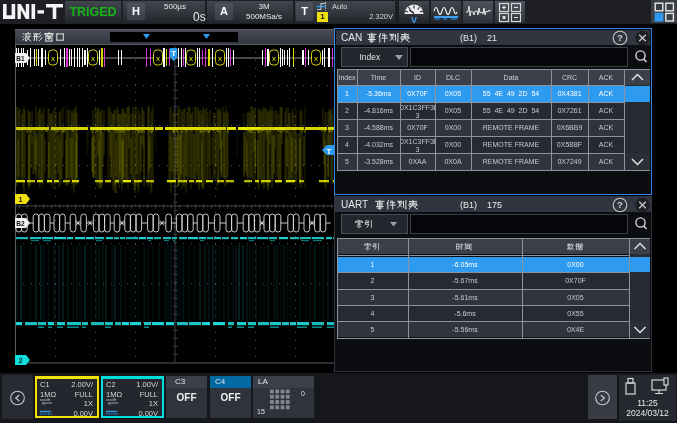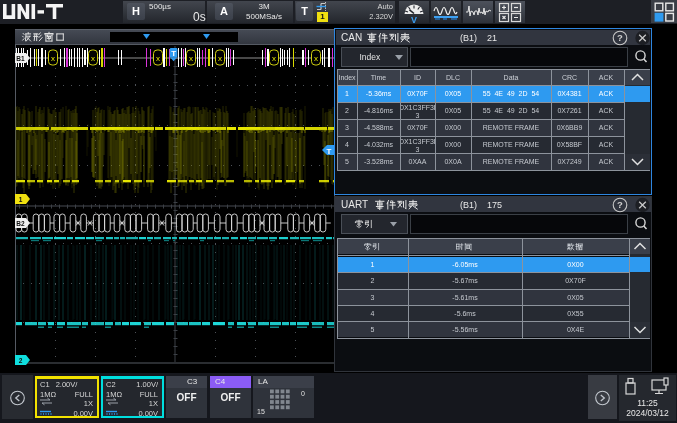--- a/index.html
+++ b/index.html
@@ -10,37 +10,38 @@
 <div style="position:absolute;left:0;top:0;width:677px;height:24px;background:#1d1f25;"></div>
     <svg style="position:absolute;left:0;top:0" width="68" height="24" viewBox="0 0 68 24">
       <g fill="#f4f4f4">
         <path d="M3 4h3.6v11.2h5V4h3.6v15H3z"></path>
         <path d="M17.5 19V4h3.4l4.9 9V4h3.4v15h-3.4l-4.9-9v9z"></path>
         <rect x="31.5" y="4" width="3.6" height="15"></rect>
         <rect x="37.5" y="10.2" width="6.5" height="3.4"></rect>
         <path d="M46 4h17v3.6h-6.7V19h-3.6V7.6H46z"></path>
       </g>
     </svg>
+    <div style="position:absolute;left:65px;top:1px;width:56px;height:22px;background:linear-gradient(#42464e,#23262c);color:#16b416;font-weight:bold;font-size:12.5px;letter-spacing:-0.3px;text-align:center;line-height:22px;letter-spacing:0;">TRIGED</div>
     <div style="position:absolute;left:123px;top:1px;width:82px;height:22px;background:linear-gradient(#42464e,#23262c);"></div>
     <div style="position:absolute;left:127px;top:3px;width:18px;height:17px;background:linear-gradient(#4d525c,#3b404a);color:#fff;font-size:11px;font-weight:bold;text-align:center;line-height:17px;border-radius:2px;">H</div>
-    <div style="position:absolute;left:149px;top:2px;width:52px;height:10px;font-size:8px;color:#e8e8e8;line-height:10px;">500µs</div>
+    <div style="position:absolute;left:149px;top:2px;width:52px;height:10px;font-size:8px;color:#e8e8e8;line-height:10px;text-align:center;">500µs</div>
     <div style="position:absolute;left:149px;top:12px;width:52px;height:10px;font-size:12px;color:#e8e8e8;line-height:10px;margin-left:44px;">0s</div>
     <div style="position:absolute;left:207px;top:1px;width:86px;height:22px;background:linear-gradient(#42464e,#23262c);"></div>
     <div style="position:absolute;left:215px;top:3px;width:18px;height:17px;background:linear-gradient(#4d525c,#3b404a);color:#fff;font-size:11px;font-weight:bold;text-align:center;line-height:17px;border-radius:2px;">A</div>
     <div style="position:absolute;left:237px;top:2px;width:54px;height:10px;font-size:8px;color:#e8e8e8;text-align:center;line-height:10px;">3M</div>
     <div style="position:absolute;left:237px;top:12px;width:54px;height:10px;font-size:8px;color:#e8e8e8;text-align:center;line-height:10px;">500MSa/s</div>
     <div style="position:absolute;left:295px;top:1px;width:100px;height:22px;background:linear-gradient(#42464e,#23262c);"></div>
     <div style="position:absolute;left:296px;top:2px;width:17px;height:19px;background:linear-gradient(#4d525c,#3b404a);color:#fff;font-size:11px;font-weight:bold;text-align:center;line-height:19px;border-radius:2px;">T</div>
     <svg style="position:absolute;left:316px;top:1px" width="13" height="11" viewBox="0 0 13 11">
       <path d="M1 8.5h4M5 8.5V2.5M5 2.5h4" stroke="#c8c8c8" stroke-width="1.2" fill="none"></path>
       <path d="M9.5 1v9" stroke="#c8c8c8" stroke-width="1" stroke-dasharray="1.5 1.2"></path>
       <path d="M0.5 5.5h9.5" stroke="#2f9bf0" stroke-width="1.4"></path>
     </svg>
     <div style="position:absolute;left:317px;top:12px;width:11px;height:9.5px;background:#f0e010;color:#111;font-size:8px;font-weight:bold;text-align:center;line-height:9.5px;">1</div>
-    <div style="position:absolute;left:332px;top:2px;width:61px;height:10px;font-size:7.5px;color:#d8d8d8;text-align:right;line-height:10px;">Auto</div>
+    <div style="position:absolute;left:332px;top:2px;width:61px;height:10px;font-size:7.5px;color:#d8d8d8;text-align:left;line-height:10px;">Auto</div>
     <div style="position:absolute;left:332px;top:12px;width:61px;height:10px;font-size:7.5px;color:#d8d8d8;text-align:right;line-height:10px;">2.320V</div>
     <div style="position:absolute;left:399px;top:1px;width:30px;height:22px;background:linear-gradient(#42464e,#23262c);"></div>
     <div style="position:absolute;left:431px;top:1px;width:30px;height:22px;background:linear-gradient(#42464e,#23262c);"></div>
     <div style="position:absolute;left:463px;top:1px;width:30px;height:22px;background:linear-gradient(#4d525c,#2e323a);"></div>
     <div style="position:absolute;left:495px;top:1px;width:30px;height:22px;background:linear-gradient(#4d525c,#2e323a);"></div>
     <svg style="position:absolute;left:399px;top:1px" width="30" height="22" viewBox="0 0 30 22">
 <path d="M5.5 13a9.5 9.5 0 0 1 19 0z" fill="#ececec"></path>
 <g stroke="#23262c" stroke-width="1.1">
         <line x1="15" y1="4.5" x2="15" y2="7.5"></line>
         <line x1="9.5" y1="6" x2="11.2" y2="8.5"></line>
@@ -1300,21 +1301,21 @@
       <path d="M4.5 4l5.5 5.5L15.5 4" stroke="#e0e0e0" stroke-width="1.5" fill="none"></path>
     </svg>
     <div style="position:absolute;left:0;top:373px;width:677px;height:50px;background:#15171d;"></div>
     <div style="position:absolute;left:2px;top:375px;width:31px;height:44px;background:#282b31;"></div>
     <svg style="position:absolute;left:2px;top:375px" width="31" height="46" viewBox="0 0 31 46">
       <circle cx="15.5" cy="23" r="6.8" fill="none" stroke="#c2c7ce" stroke-width="1.1"></circle>
       <path d="M17.3 20L13.8 23l3.5 3" stroke="#c2c7ce" stroke-width="1.3" fill="none"></path>
     </svg>
     <div style="position:absolute;left:35px;top:376px;width:64px;height:42px;background:#24272d;border:2px solid #f2e200;border-top-width:3px;box-sizing:border-box;"></div>
     <div style="position:absolute;left:40px;top:380px;width:53px;height:9px;font-size:7.5px;color:#d8d8d8;line-height:9px;">C1</div>
-    <div style="position:absolute;left:40px;top:380px;width:53px;height:9px;font-size:7.5px;color:#d8d8d8;line-height:9px;text-align:center;">2.00V/</div>
+    <div style="position:absolute;left:40px;top:380px;width:53px;height:9px;font-size:7.5px;color:#d8d8d8;line-height:9px;text-align:right;">2.00V/</div>
     <div style="position:absolute;left:40px;top:389.5px;width:53px;height:9px;font-size:7.5px;color:#d8d8d8;line-height:9px;">1MΩ</div>
     <div style="position:absolute;left:40px;top:389.5px;width:53px;height:9px;font-size:7.5px;color:#d8d8d8;line-height:9px;text-align:right;">FULL</div>
     <div style="position:absolute;left:40px;top:399.0px;width:53px;height:9px;font-size:7.5px;color:#d8d8d8;line-height:9px;"></div>
     <div style="position:absolute;left:40px;top:399.0px;width:53px;height:9px;font-size:7.5px;color:#d8d8d8;line-height:9px;text-align:right;">1X</div>
     <div style="position:absolute;left:40px;top:408.5px;width:53px;height:9px;font-size:7.5px;color:#d8d8d8;line-height:9px;"></div>
     <div style="position:absolute;left:40px;top:408.5px;width:53px;height:9px;font-size:7.5px;color:#d8d8d8;line-height:9px;text-align:right;">0.00V</div>
     <div style="position:absolute;left:101px;top:376px;width:63px;height:42px;background:#24272d;border:2px solid #00dede;border-top-width:3px;box-sizing:border-box;"></div>
     <div style="position:absolute;left:106px;top:380px;width:52px;height:9px;font-size:7.5px;color:#d8d8d8;line-height:9px;">C2</div>
     <div style="position:absolute;left:106px;top:380px;width:52px;height:9px;font-size:7.5px;color:#d8d8d8;line-height:9px;text-align:right;">1.00V/</div>
     <div style="position:absolute;left:106px;top:389.5px;width:52px;height:9px;font-size:7.5px;color:#d8d8d8;line-height:9px;">1MΩ</div>
@@ -1337,24 +1338,24 @@
 <g stroke="#9aa0a8" stroke-width="1.2">
         <path d="M1 3h10M3 6h10"></path>
         <path d="M11 3l-2.5-1.8M3 6l2.5 1.8" stroke-width="1"></path>
       </g>
 <g stroke="#2f9bf0" stroke-width="1.4">
         <path d="M1 14.5h11"></path>
         <path d="M2 17.8v-1.6M4.5 17.8v-1.6M7 17.8v-1.6M9.5 17.8v-1.6M12 17.8v-1.6" stroke-width="1.1"></path>
       </g>
     </svg>
     <div style="position:absolute;left:166px;top:376px;width:41px;height:42px;background:#2f333b;"></div>
-    <div style="position:absolute;left:166px;top:376px;width:41px;height:12px;background:#3b3f49;color:#e8e8e8;font-size:8px;line-height:12px;padding-left:21px;box-sizing:border-box;">C3</div>
+    <div style="position:absolute;left:166px;top:376px;width:41px;height:12px;background:#3b3f49;color:#e8e8e8;font-size:8px;line-height:12px;padding-left:9px;box-sizing:border-box;">C3</div>
     <div style="position:absolute;left:166px;top:391px;width:41px;height:14px;color:#f0f0f0;font-size:10px;font-weight:bold;text-align:center;line-height:14px;">OFF</div>
     <div style="position:absolute;left:210px;top:376px;width:41px;height:42px;background:#2f333b;"></div>
-    <div style="position:absolute;left:210px;top:376px;width:41px;height:12px;background:#8b5cf6;color:#e8e8e8;font-size:8px;line-height:12px;padding-left:5px;box-sizing:border-box;">C4</div>
+    <div style="position:absolute;left:210px;top:376px;width:41px;height:12px;background:#0369a1;color:#e8e8e8;font-size:8px;line-height:12px;padding-left:5px;box-sizing:border-box;">C4</div>
     <div style="position:absolute;left:210px;top:391px;width:41px;height:14px;color:#f0f0f0;font-size:10px;font-weight:bold;text-align:center;line-height:14px;">OFF</div>
     <div style="position:absolute;left:253px;top:376px;width:61px;height:42px;background:#2f333b;"></div>
     <div style="position:absolute;left:253px;top:376px;width:61px;height:12px;background:#3b3f49;color:#e8e8e8;font-size:8px;line-height:12px;padding-left:5px;box-sizing:border-box;">LA</div>
     <svg style="position:absolute;left:253px;top:375px" width="61" height="46" viewBox="0 0 61 46">
       <rect x="17.0" y="14.5" width="3.8" height="3.8" fill="#81878f"></rect>
       <rect x="22.3" y="14.5" width="3.8" height="3.8" fill="#81878f"></rect>
       <rect x="27.6" y="14.5" width="3.8" height="3.8" fill="#81878f"></rect>
       <rect x="32.9" y="14.5" width="3.8" height="3.8" fill="#81878f"></rect>
       <rect x="17.0" y="19.8" width="3.8" height="3.8" fill="#81878f"></rect>
       <rect x="22.3" y="19.8" width="3.8" height="3.8" fill="#81878f"></rect>

